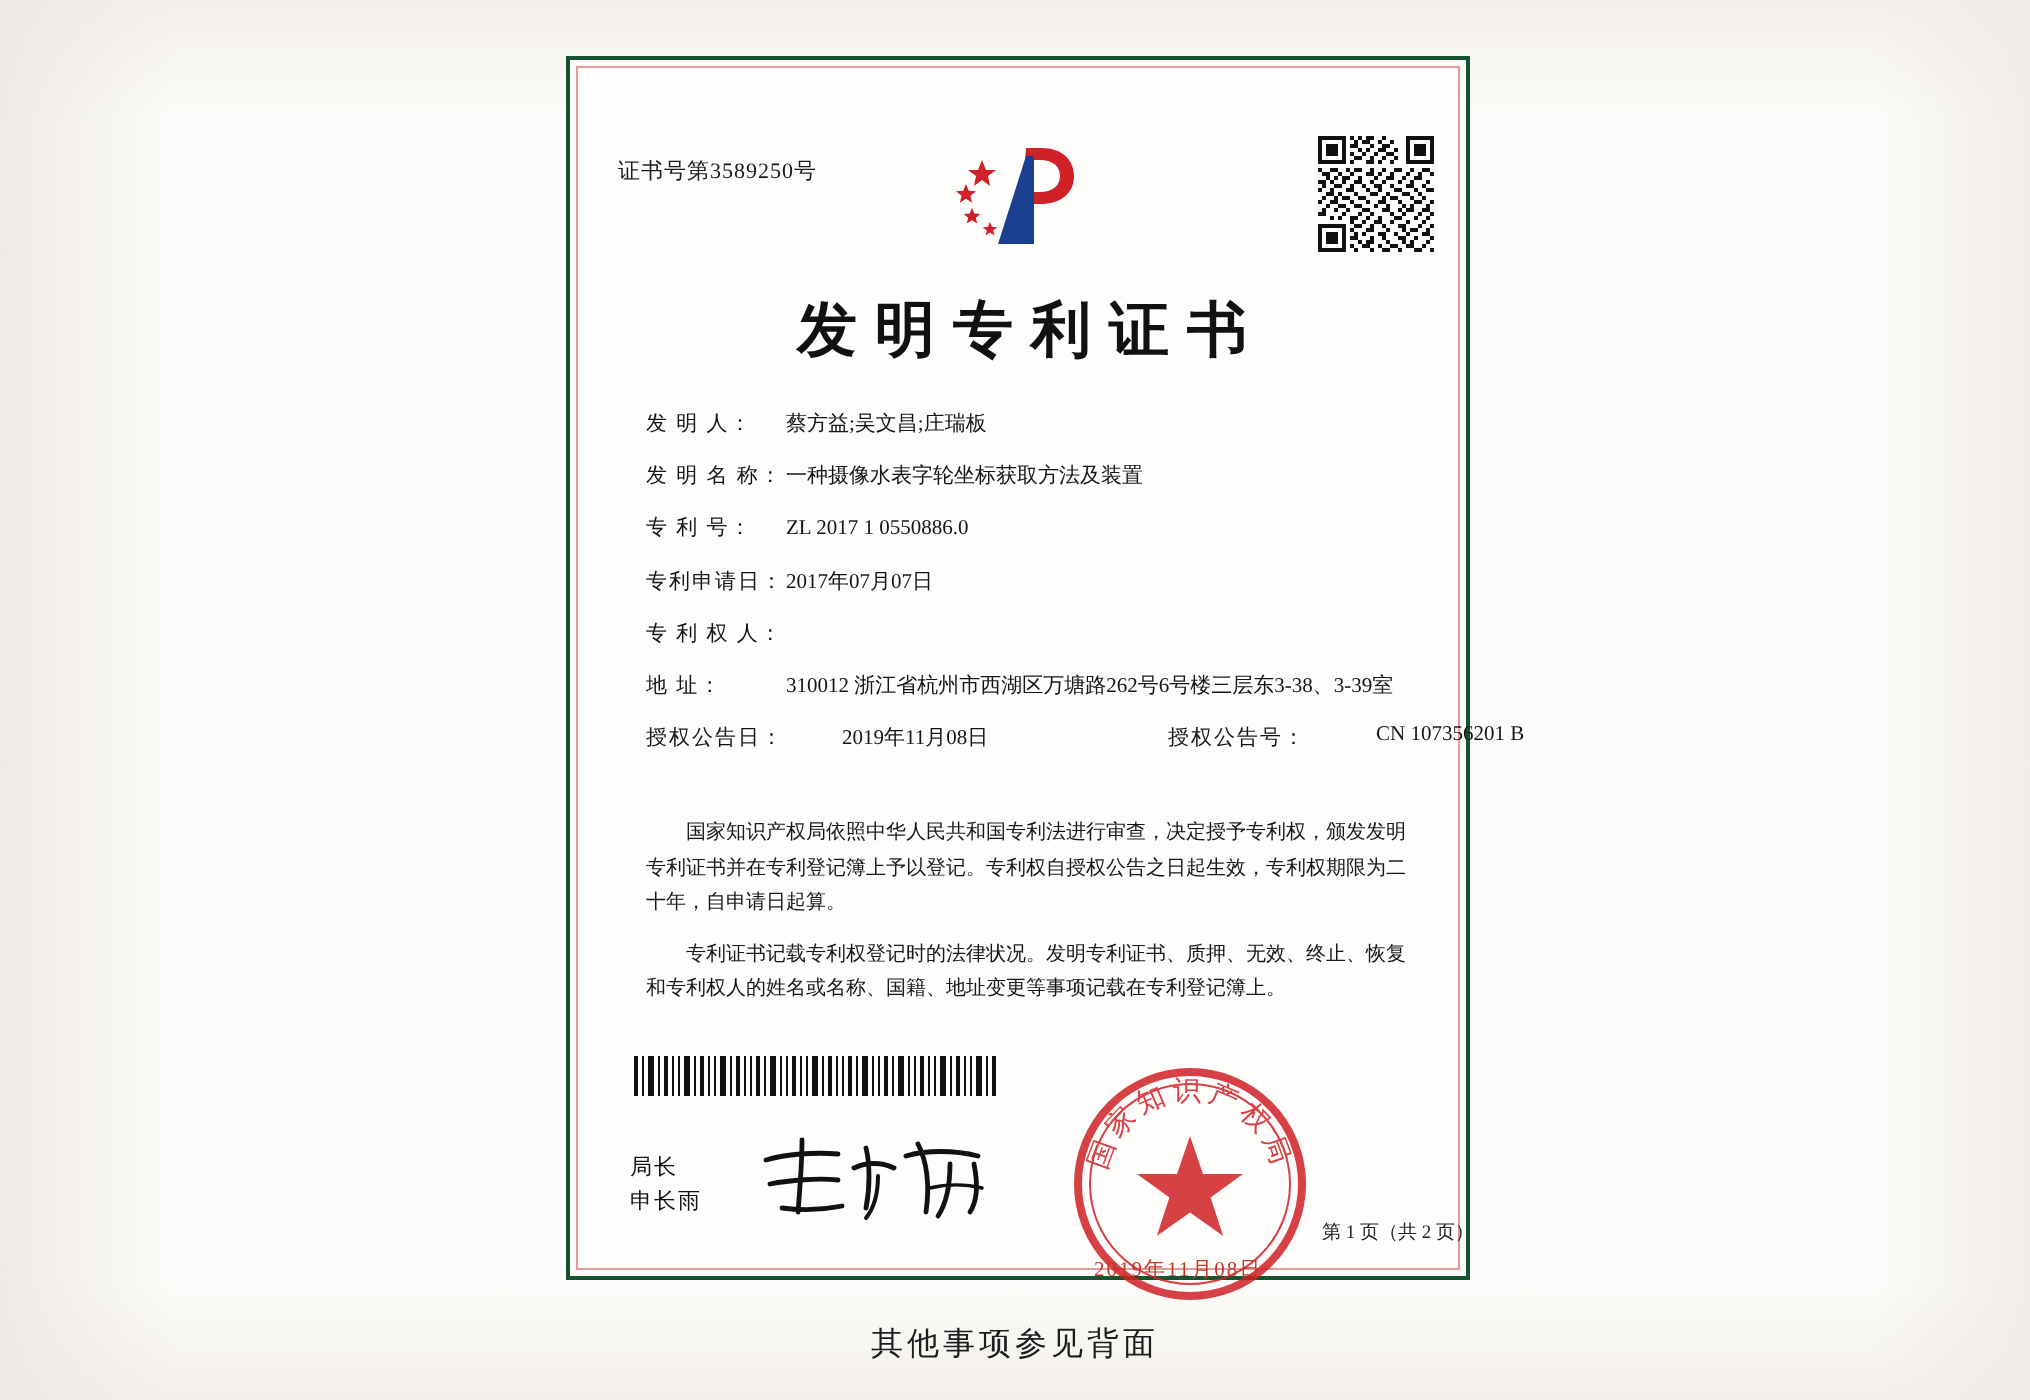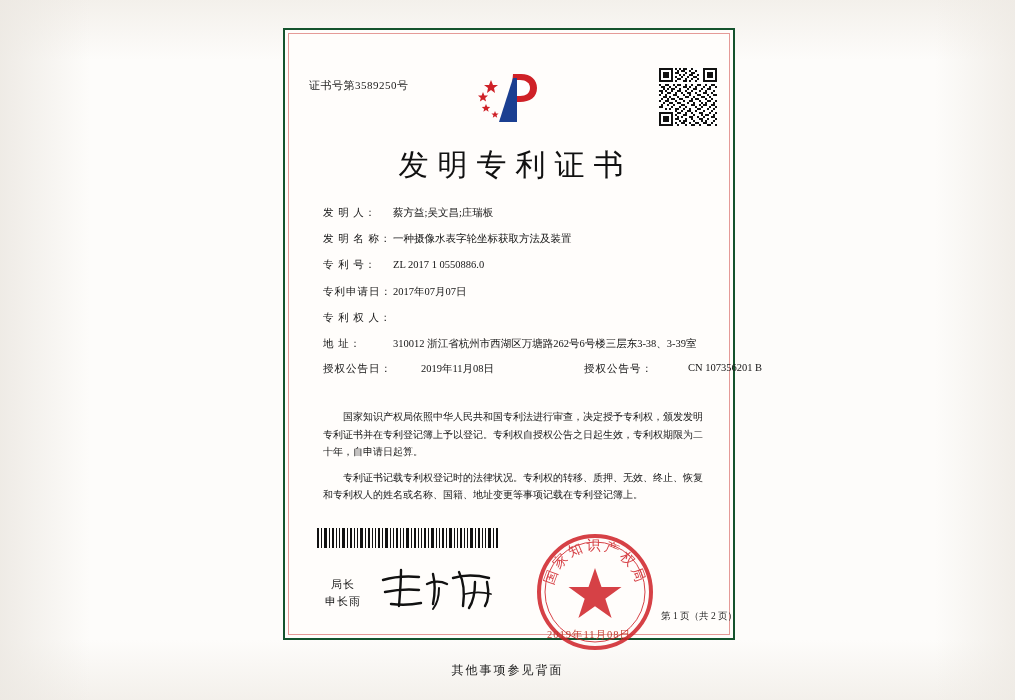--- a/index.html
+++ b/index.html
@@ -90,21 +90,21 @@
   }
 
   
   .main-title {
     position: absolute;
     left: 0;
     top: 115px;
     width: 452px;
     text-align: center;
     font-size: 30px;
-    font-weight: normal;
+    font-weight: bold;
     letter-spacing: 9px;
     color: #111;
     text-indent: 9px;
     font-family: "DejaVu Serif", serif;
   }
 
   
   .fields {
     position: absolute;
     left: 38px;
@@ -179,27 +179,26 @@
     position: absolute;
     left: 32px;
     top: 498px;
     width: 182px;
     height: 20px;
   }
 
   
   .director {
     position: absolute;
-    left: 40px;
+    left: 30px;
     top: 546px;
     font-size: 11px;
     line-height: 1.5;
     letter-spacing: 1px;
     color: #111;
-    text-align: center;
   }
   .signature {
     position: absolute;
     left: 92px;
     top: 534px;
     width: 132px;
     height: 50px;
   }
 
   
@@ -229,21 +228,21 @@
     text-align: right;
     font-size: 9.5px;
     color: #222;
   }
   .back-note {
     position: absolute;
     left: 0;
     top: 662px;
     width: 1015px;
     text-align: center;
-    font-size: 12px;
+    font-size: 16px;
     letter-spacing: 2px;
     color: #1d1d1d;
   }
 </style>
 </head>
 <body>
 
 <div id="sheet">
 
   <div id="cert">
@@ -503,21 +502,21 @@
         <div class="field-inline">
           <span class="k1">授权公告日：</span>
           <span class="v1">2019年11月08日</span>
           <span class="k2">授权公告号：</span>
           <span class="v2">CN 107356201 B</span>
         </div>
       </div>
 
       <div class="paras">
         <p>国家知识产权局依照中华人民共和国专利法进行审查，决定授予专利权，颁发发明专利证书并在专利登记簿上予以登记。专利权自授权公告之日起生效，专利权期限为二十年，自申请日起算。</p>
-        <p>专利证书记载专利权登记时的法律状况。专利权的转移、质押、无效、终止、恢复和专利权人的姓名或名称、国籍、地址变更等事项记载在专利登记簿上。</p>
+        <p>专利证书记载专利权登记时的法律状况。发明专利证书、质押、无效、终止、恢复和专利权人的姓名或名称、国籍、地址变更等事项记载在专利登记簿上。</p>
       </div>
 
       <div class="barcode">
         <svg width="182" height="20" shape-rendering="crispEdges">
           <g fill="#111">
             <rect x="0" y="0" width="2" height="20"></rect>
               <rect x="4" y="0" width="1" height="20"></rect>
             <rect x="7" y="0" width="3" height="20"></rect>
               <rect x="12" y="0" width="1" height="20"></rect>
             <rect x="15" y="0" width="2" height="20"></rect>

